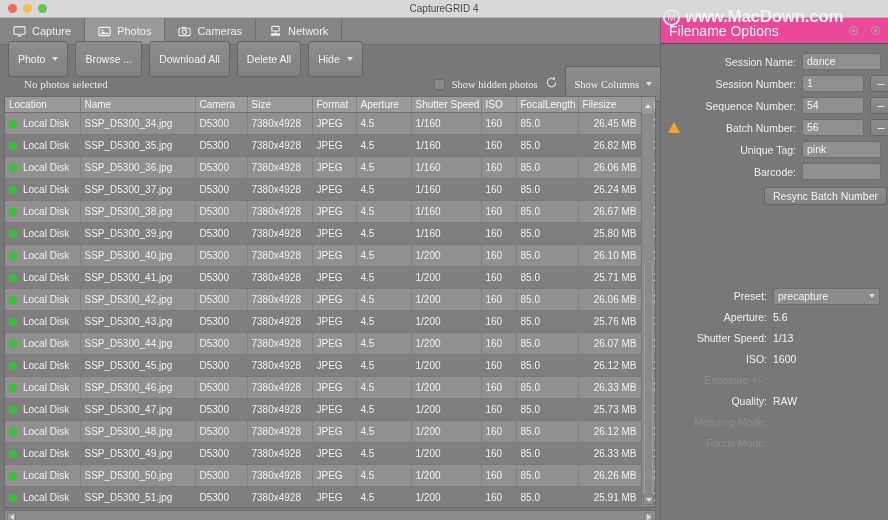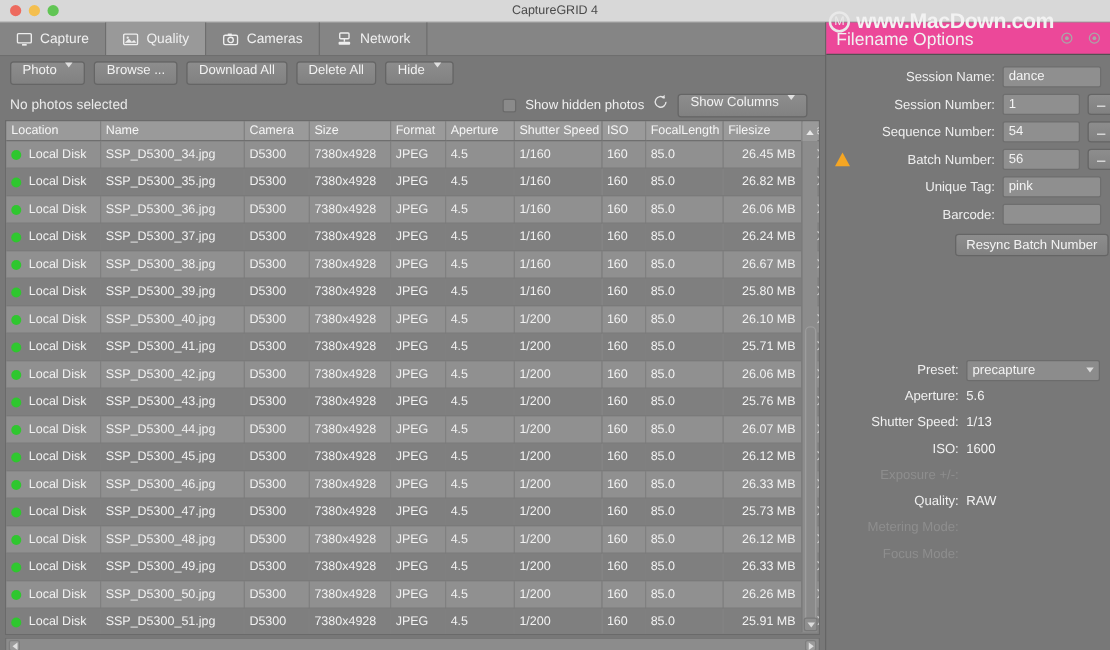--- a/index.html
+++ b/index.html
@@ -61,32 +61,32 @@
   
   .leftpane {
     position: absolute; left: 0; top: 45px; width: 660px; height: 475px;
     background: #787878;
   }
   .toolbar {
     position: absolute; left: 0; top: 0; width: 660px; height: 27px;
     display: flex; align-items: center; gap: 7px; padding-left: 8px;
   }
   .btn {
-    height: 19px; padding: 0 9px;
+    height: 36px; padding: 0 9px;
     background: linear-gradient(#8d8d8d, #818181);
     border: 1px solid #656565; border-radius: 3px;
     font-size: 10.5px; color: #f2f2f2;
-    display: flex; align-items: flex-start; gap: 7px;
+    display: flex; align-items: center; gap: 7px;
     cursor: default; white-space: nowrap;
   }
   .btn .caret { width: 0; height: 0; border-left: 3px solid transparent; border-right: 3px solid transparent; border-top: 4px solid #e0e0e0; }
 
   .statusrow {
-    position: absolute; left: 0; top: 27px; width: 660px; height: 24px;
-    display: flex; align-items: center;
+    position: absolute; left: 16px; top: 27px; width: 660px; height: 24px;
+    display: flex; align-items: center; font-family: Liberation Serif, serif;
   }
   .nosel { font-size: 11px; color: #eaeaea; padding-left: 8px; }
   .statusrow-right {
     margin-left: auto; display: flex; align-items: center; gap: 7px; padding-right: 14px;
   }
   .chk {
     width: 11px; height: 11px; background: #8a8a8a;
     border: 1px solid #6a6a6a; border-radius: 2px;
   }
   .chklabel { font-size: 10.5px; color: #efefef; }
@@ -280,21 +280,21 @@
       <span>Capture</span>
     </div>
     <div class="tab active">
       <span>
         <svg width="13" height="13" viewBox="0 0 14 14">
             <rect x="1" y="2.5" width="12" height="9" rx="1" fill="none" stroke="#eee" stroke-width="1.2"></rect>
             <circle cx="4.5" cy="5.5" r="1" fill="#eee"></circle>
             <path d="M2 10 L5.5 6.5 L8 9 L10 7.5 L12 10 Z" fill="#eee"></path>
           </svg>
       </span>
-      <span>Quality</span>
+      <span>Photos</span>
     </div>
     <div class="tab">
       <span>
         <svg width="13" height="13" viewBox="0 0 14 14">
             <rect x="1" y="3.5" width="12" height="8" rx="1.4" fill="none" stroke="#eee" stroke-width="1.2"></rect>
             <circle cx="7" cy="7.5" r="2.3" fill="none" stroke="#eee" stroke-width="1.2"></circle>
             <rect x="4.5" y="2" width="3.5" height="1.6" fill="#eee"></rect>
           </svg>
       </span>
       <span>Cameras</span>

